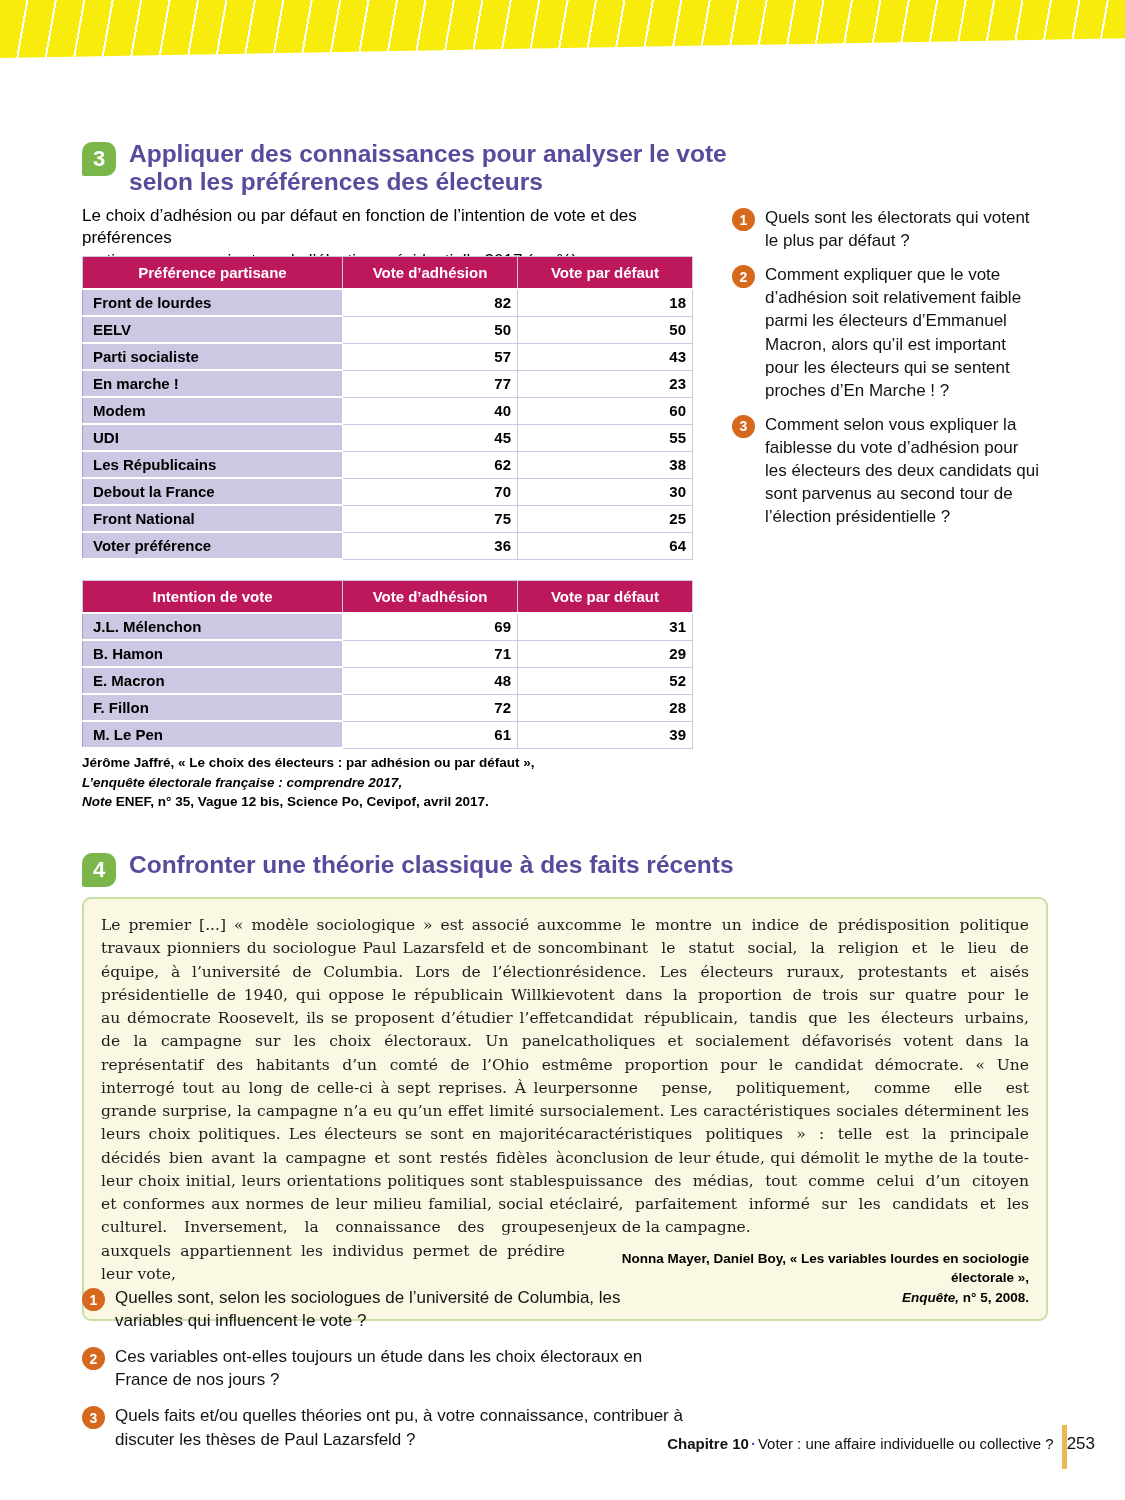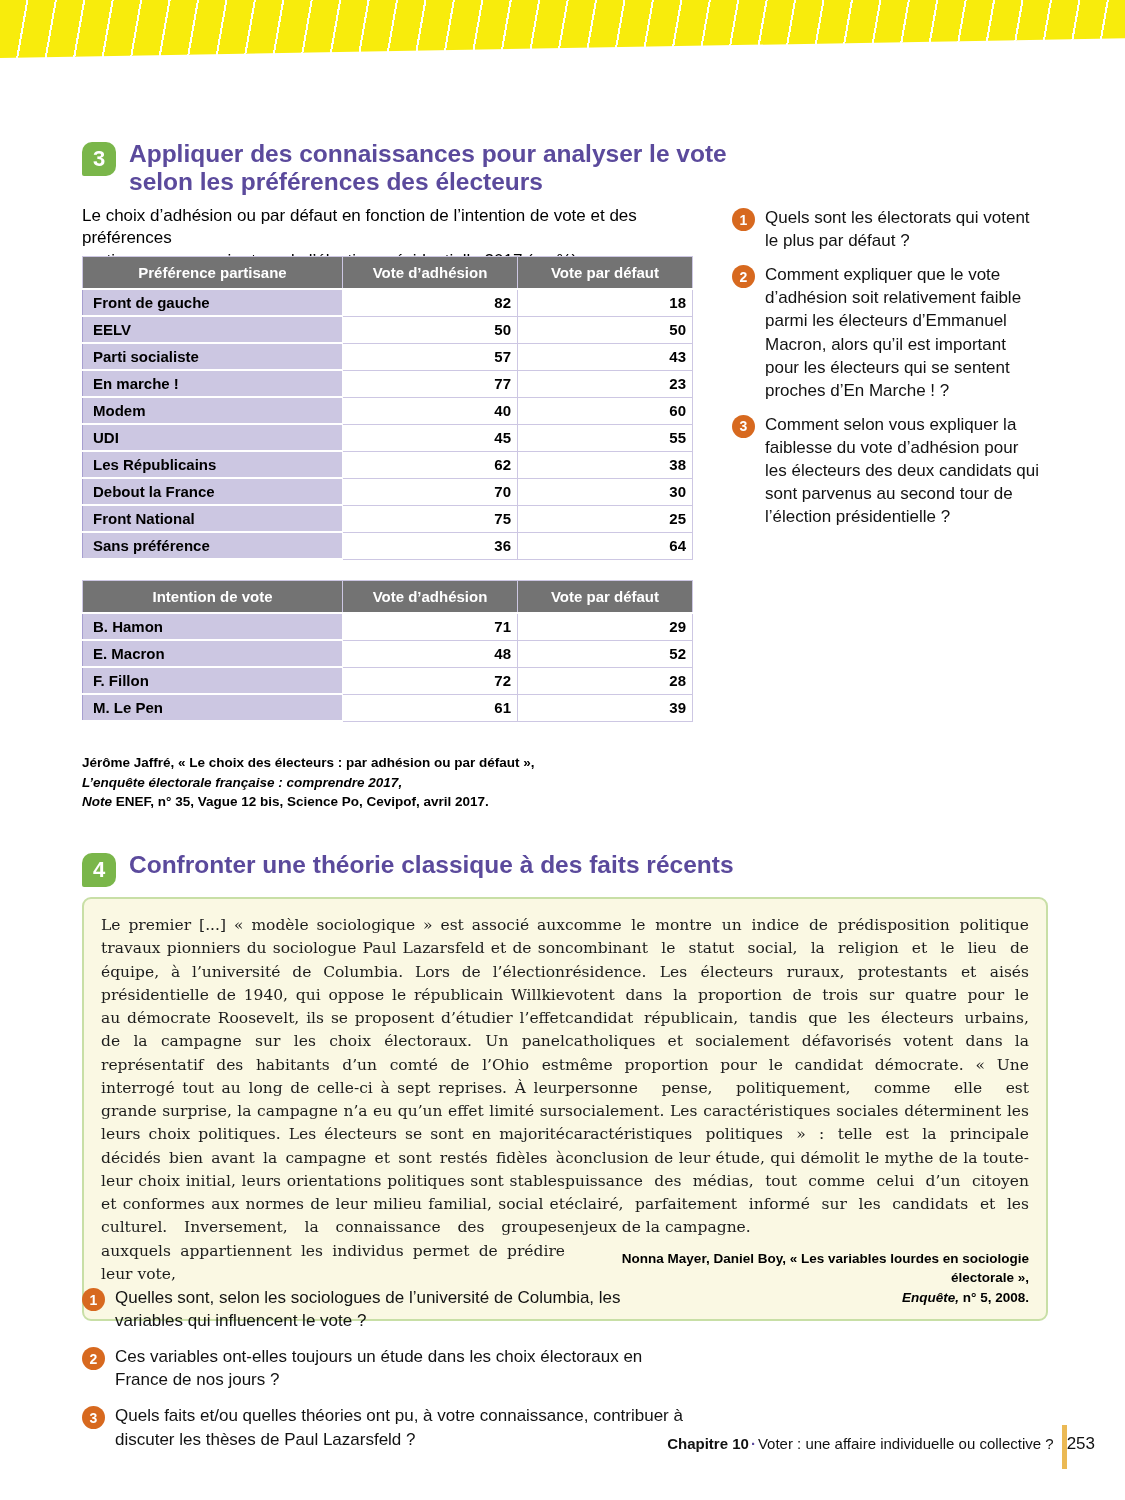--- a/index.html
+++ b/index.html
@@ -21,21 +21,21 @@
     background:#7ab64a; color:#fff; font-weight:bold; font-size:22px;
     display:flex; align-items:center; justify-content:center;
     border-radius:10px 10px 10px 2px;
   }
   .section-title { color:#5b4a9c; font-size:24.5px; font-weight:bold; line-height:1.16; white-space:pre-line; }
   
   .subtitle { position:absolute; left:82px; top:205px; width:640px; font-size:17px; font-weight:normal; line-height:1.32; color:#000; white-space:pre-line; }
   
   table.data-table { position:absolute; left:82px; border-collapse:collapse; table-layout:fixed; width:610px; border:1px solid #a79fd0; }
   table.data-table th {
-    background:#737373; color:#ffffff; font-size:15px; font-weight:bold;
+    background:#be185d; color:#ffffff; font-size:15px; font-weight:bold;
     padding:7px 4px; text-align:center; border:1px solid #cdc7e3; border-bottom:2px solid #ffffff;
   }
   table.data-table td { font-size:15px; font-weight:bold; padding:4px 6px; }
   table.data-table td.cat {
     background:#ccc7e2; text-align:left; padding-left:10px;
     border-bottom:2px solid #ffffff; border-right:1px solid #ffffff;
   }
   table.data-table td.num {
     background:#ffffff; text-align:right; border:1px solid #cdc7e3;
   }
@@ -99,21 +99,21 @@
       </colgroup>
     <thead>
         <tr>
           <th>Préférence partisane</th>
           <th>Vote d’adhésion</th>
           <th>Vote par défaut</th>
         </tr>
       </thead>
     <tbody>
         <tr>
-          <td class="cat">Front de gauche</td>
+          <td class="cat">Front de lourdes</td>
           <td class="num">82</td>
           <td class="num">18</td>
         </tr>
         <tr>
           <td class="cat">EELV</td>
           <td class="num">50</td>
           <td class="num">50</td>
         </tr>
         <tr>
           <td class="cat">Parti socialiste</td>
@@ -144,41 +144,46 @@
           <td class="cat">Debout la France</td>
           <td class="num">70</td>
           <td class="num">30</td>
         </tr>
         <tr>
           <td class="cat">Front National</td>
           <td class="num">75</td>
           <td class="num">25</td>
         </tr>
         <tr>
-          <td class="cat">Sans préférence</td>
+          <td class="cat">Voter préférence</td>
           <td class="num">36</td>
           <td class="num">64</td>
         </tr>
       </tbody>
   </table>
 
   <table id="table2" class="data-table" data-table="section3.table2">
     <colgroup>
         <col style="width:260px">
         <col style="width:175px">
         <col style="width:175px">
       </colgroup>
     <thead>
         <tr>
           <th>Intention de vote</th>
           <th>Vote d’adhésion</th>
           <th>Vote par défaut</th>
         </tr>
       </thead>
     <tbody>
+        <tr>
+          <td class="cat">J.L. Mélenchon</td>
+          <td class="num">69</td>
+          <td class="num">31</td>
+        </tr>
         <tr>
           <td class="cat">B. Hamon</td>
           <td class="num">71</td>
           <td class="num">29</td>
         </tr>
         <tr>
           <td class="cat">E. Macron</td>
           <td class="num">48</td>
           <td class="num">52</td>
         </tr>

